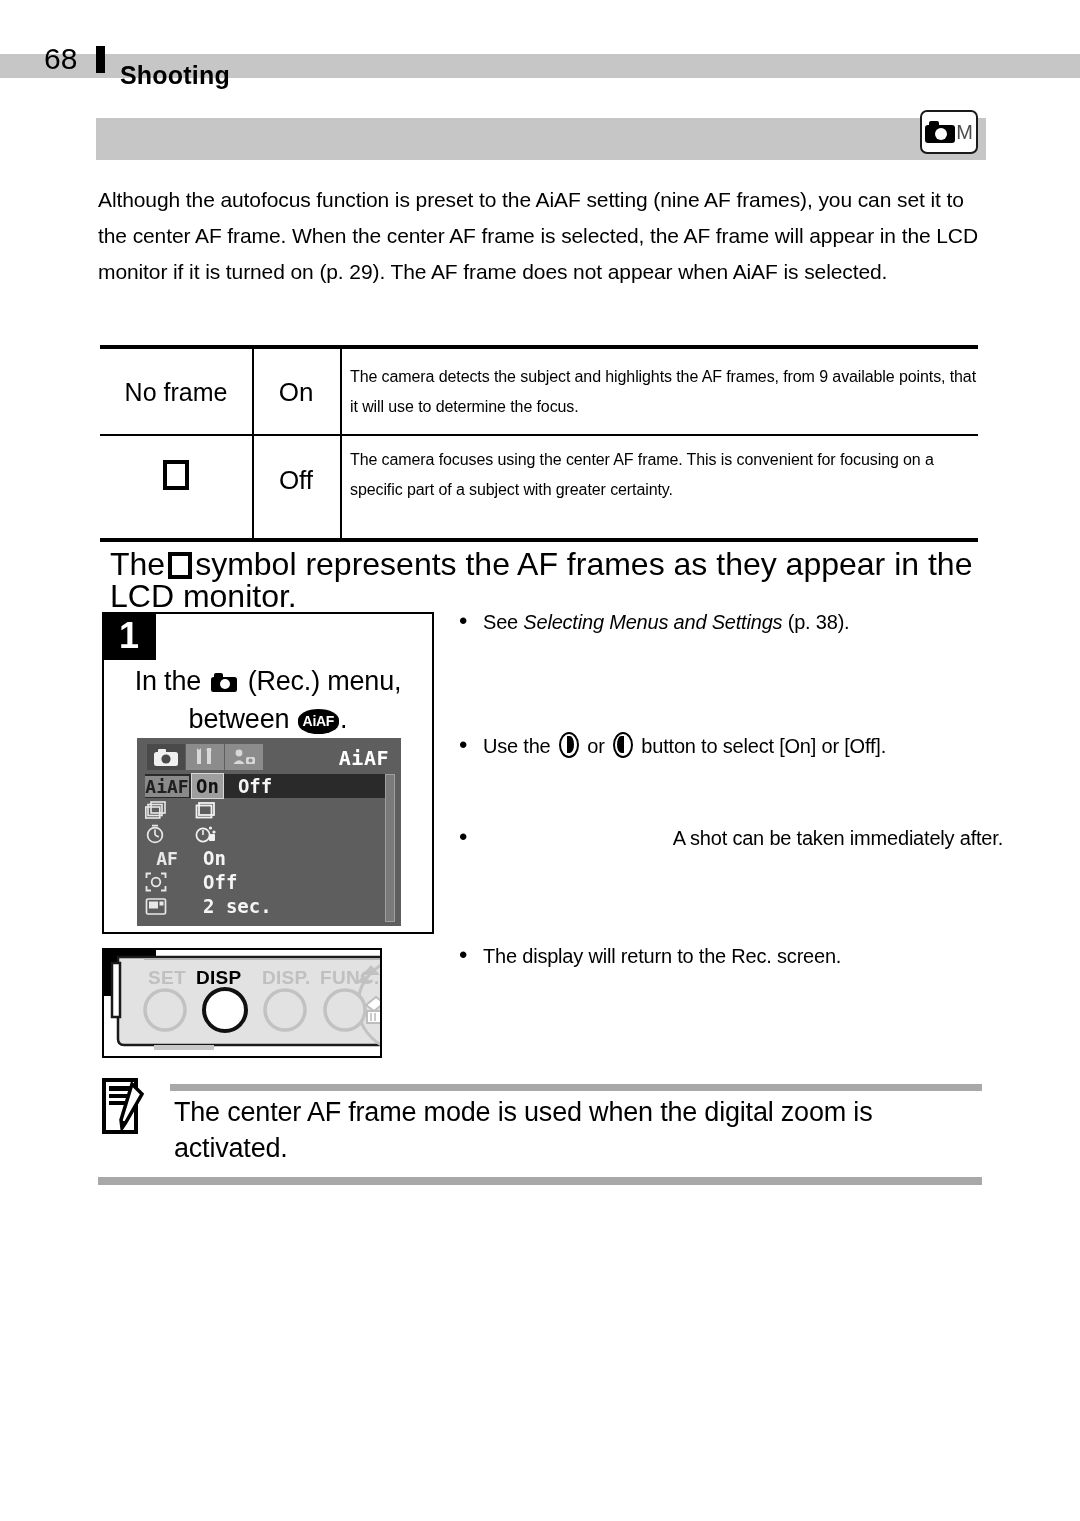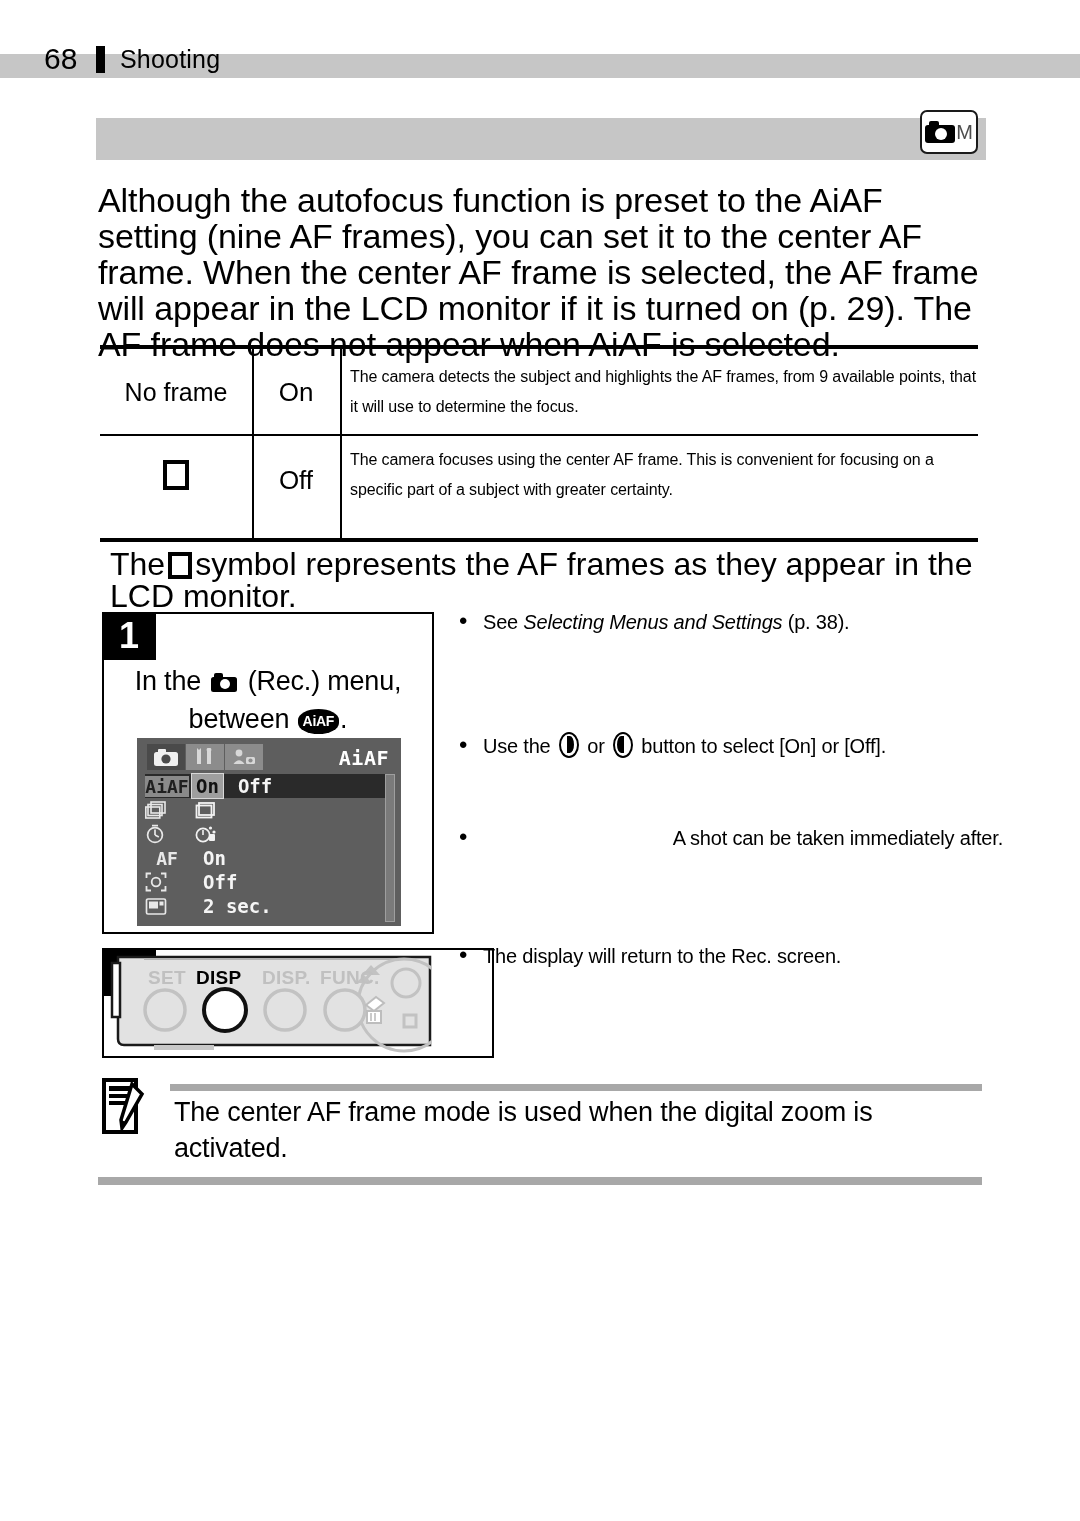--- a/index.html
+++ b/index.html
@@ -45,23 +45,23 @@
     position: absolute;
     left: 96px;
     top: 2px;
     width: 9px;
     height: 27px;
     background: #000;
   }
   .running-head .sect {
     position: absolute;
     left: 120px;
-    top: 1px;
+    top: 17px;
     font-size: 25px;
-    font-weight: normal;
+    font-weight: bold;
     letter-spacing: 0.2px;
   }
 
   
   .title-wrap {
     position: absolute;
     left: 96px;
     top: 106px;
     width: 890px;
     height: 60px;
@@ -136,21 +136,21 @@
     margin-left: 1px;
     line-height: 1;
   }
 
   
   .intro {
     position: absolute;
     left: 98px;
     top: 182px;
     width: 890px;
-    font-size: 34px;
+    font-size: 21px;
     line-height: 36px;
     letter-spacing: -0.1px;
   }
 
   
   .af-table {
     position: absolute;
     left: 100px;
     top: 345px;
     width: 878px;
@@ -406,21 +406,21 @@
     background: #7a7a7a;
     border: 1px solid #9e9e9e;
   }
 
   
   .lcd svg { display: block; }
 
   #step2 {
     left: 102px;
     top: 948px;
-    width: 392px;
+    width: 280px;
     height: 110px;
   }
   .camera-back {
     position: absolute;
     left: 0;
     top: 3px;
     width: 100%;
     height: 104px;
     overflow: hidden;
   }

